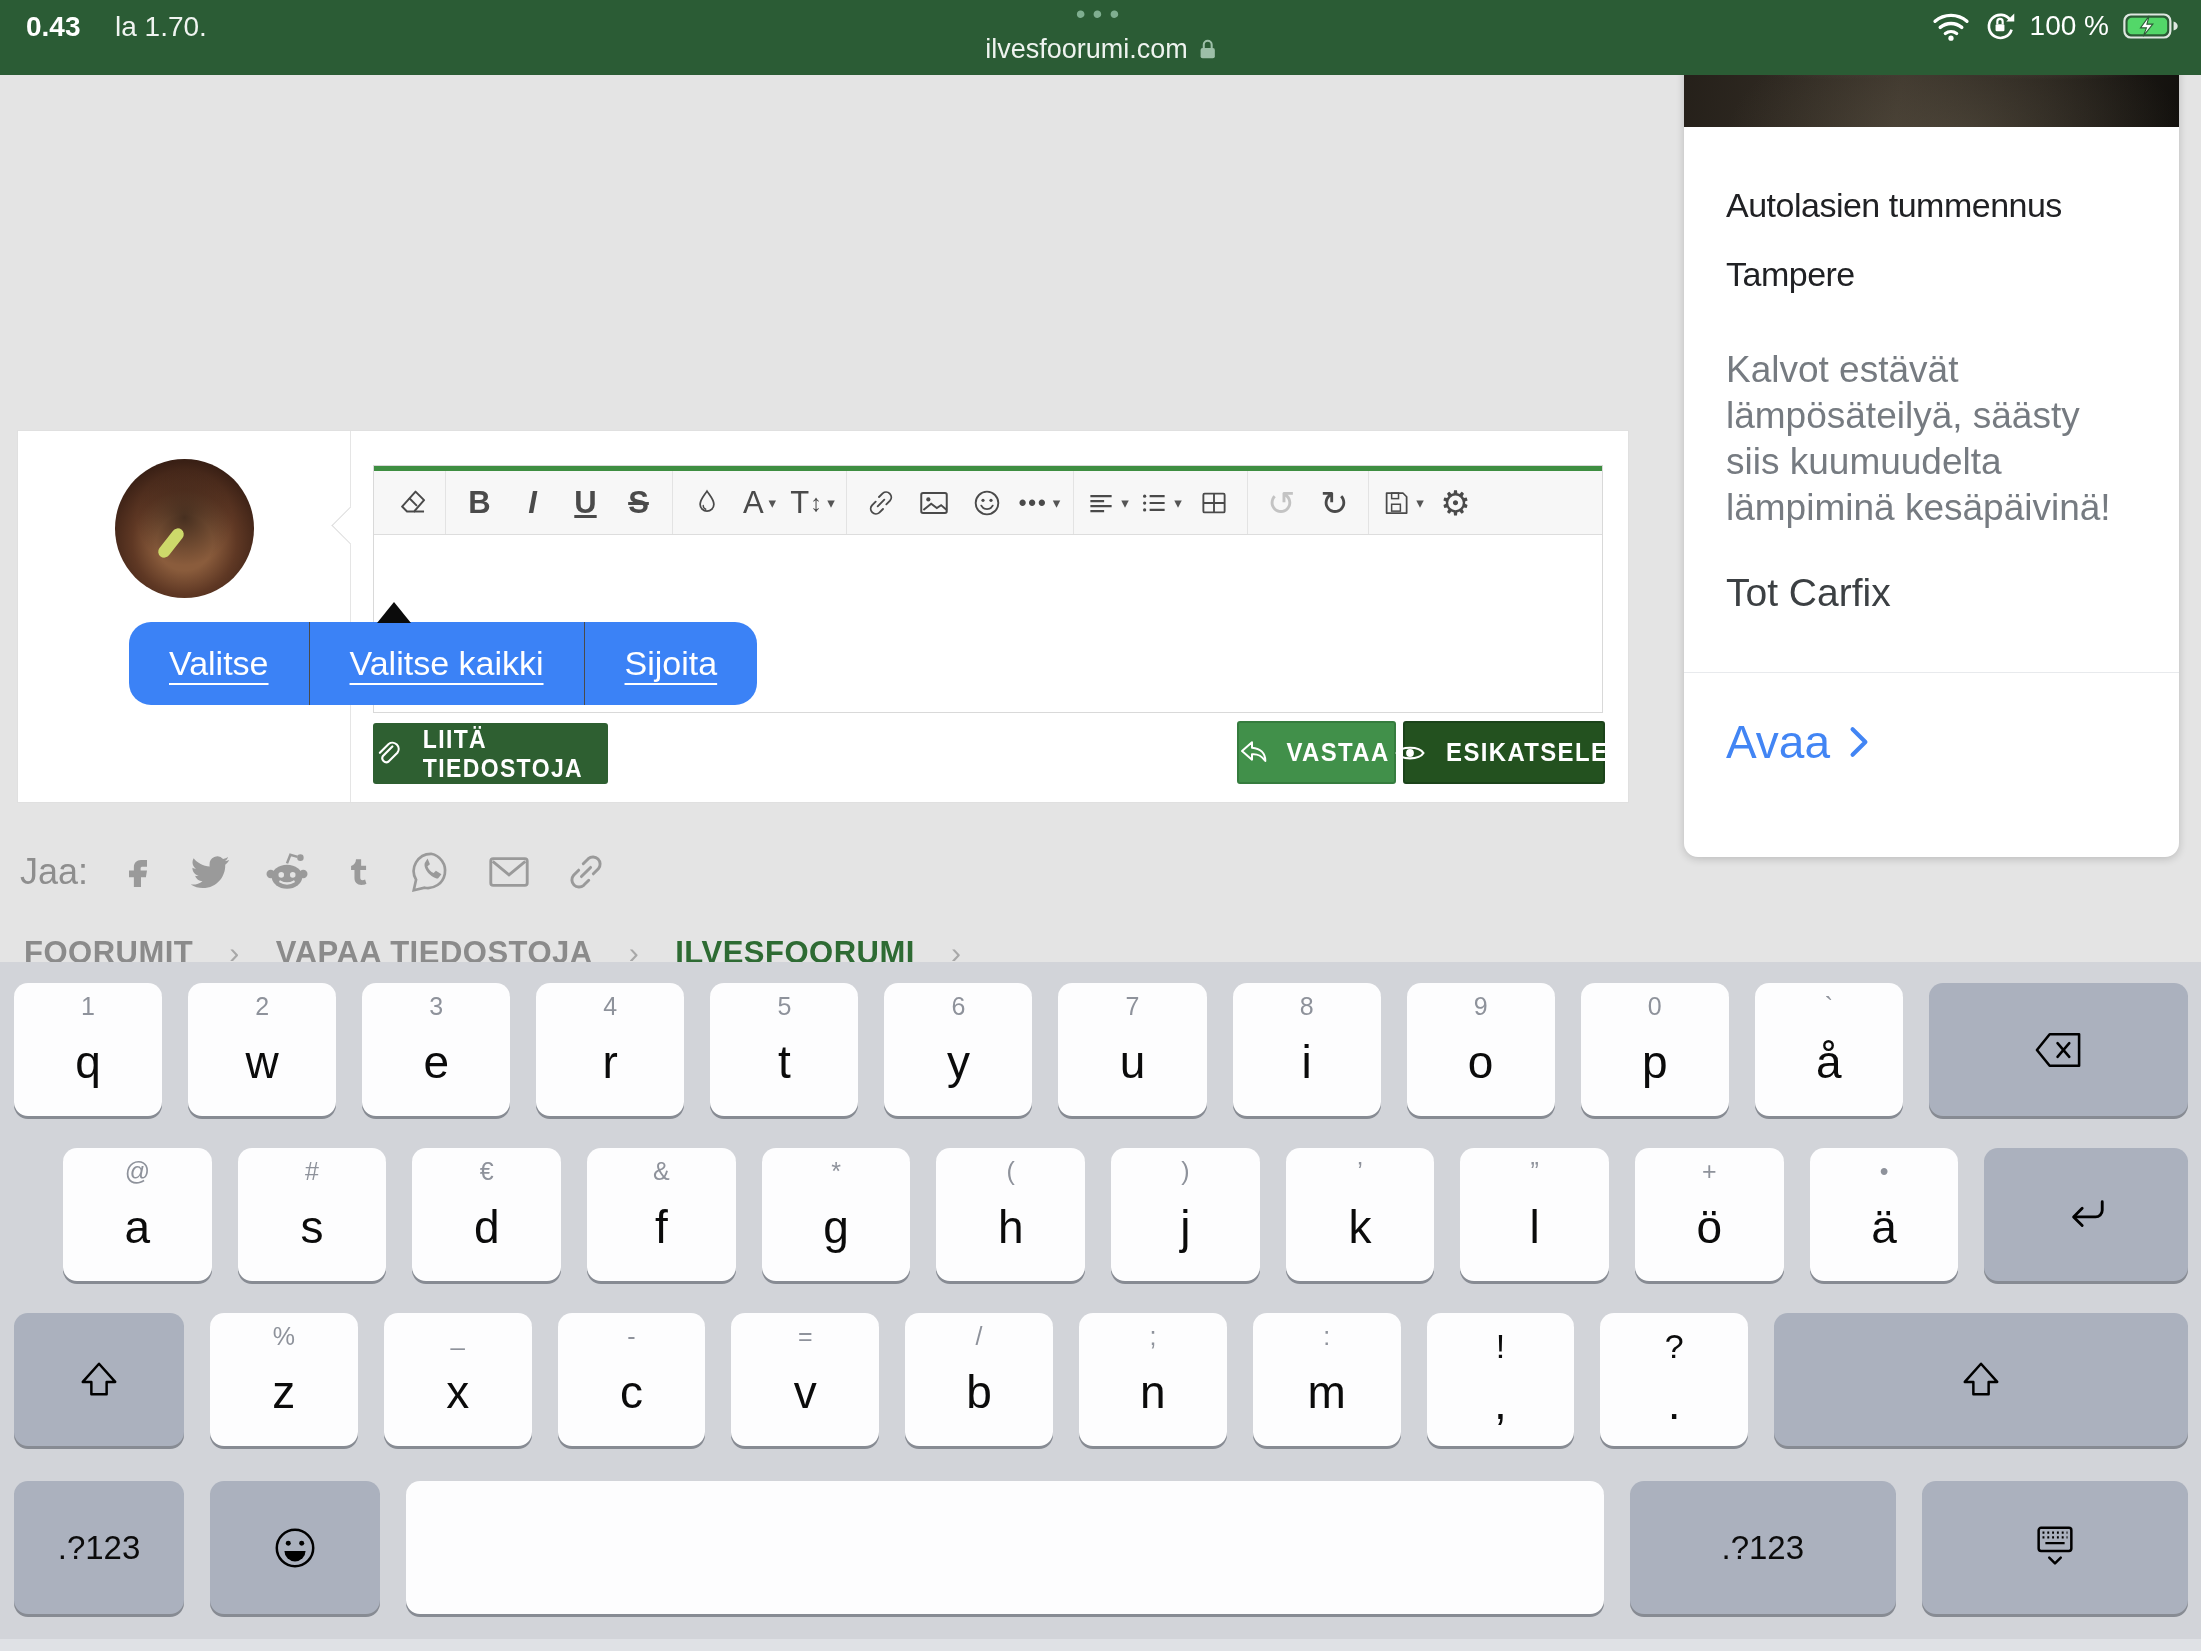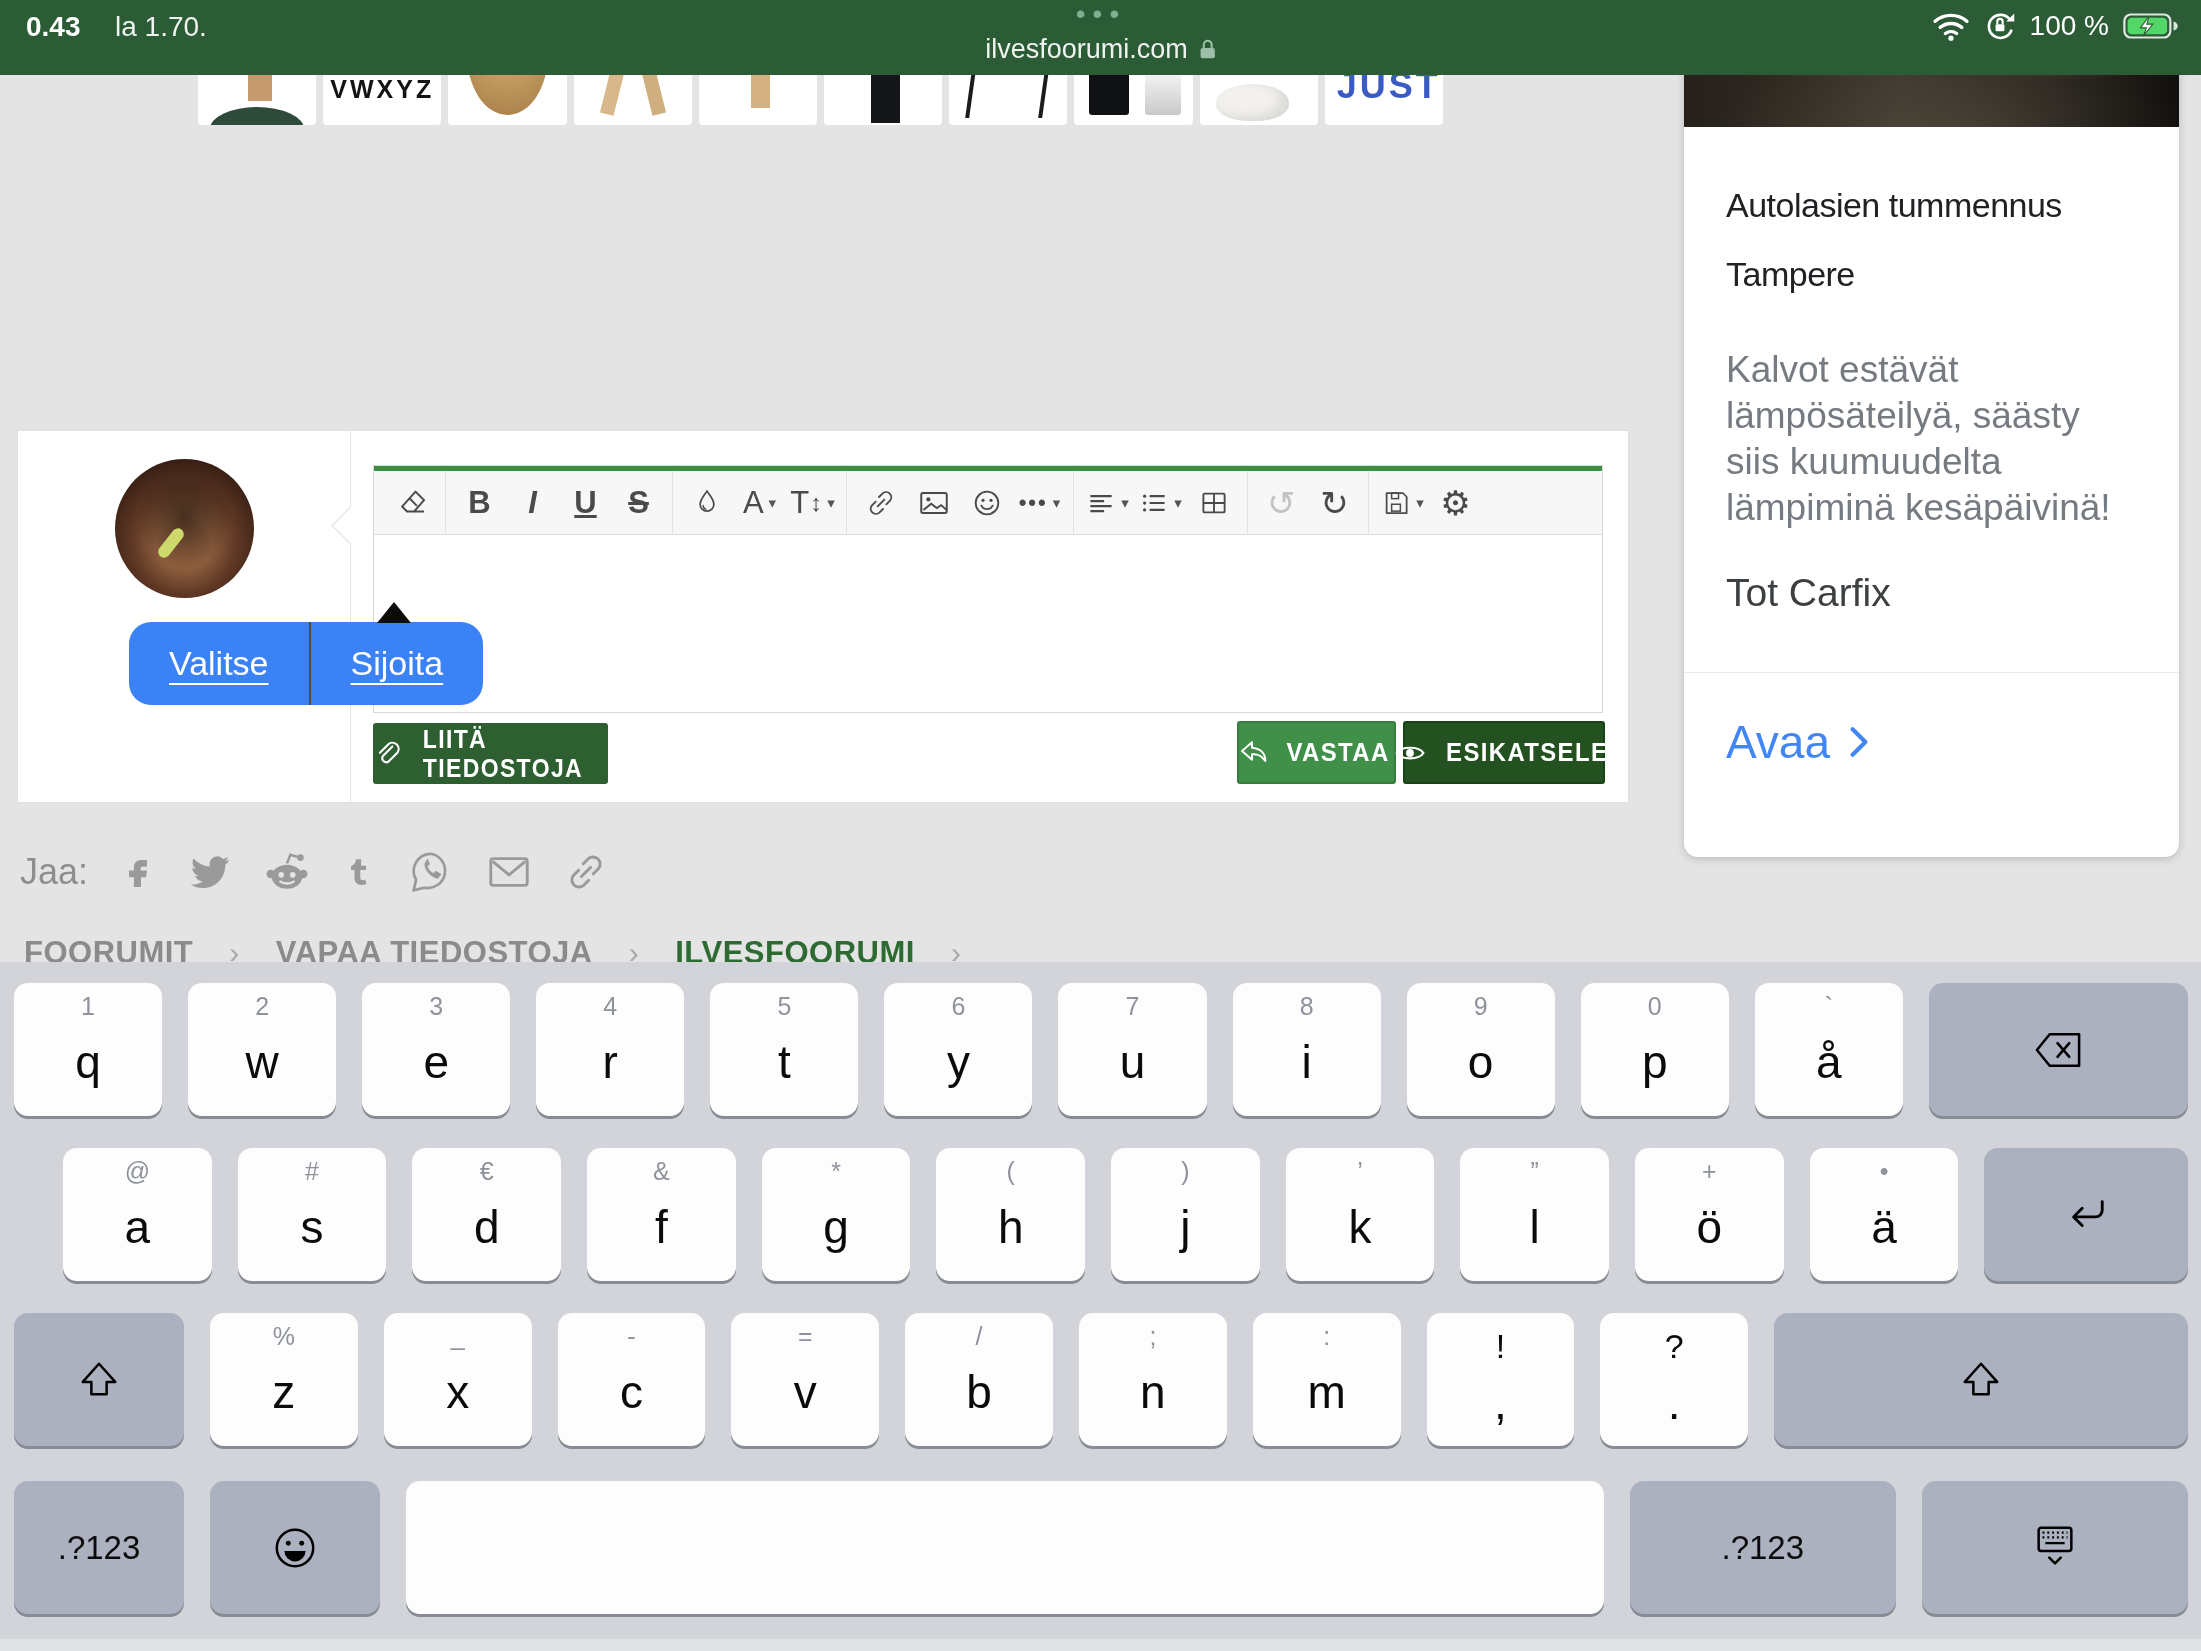--- a/index.html
+++ b/index.html
@@ -165,36 +165,20 @@
           <svg viewBox="0 0 62 30" width="57" height="28">
             <rect x="1.5" y="2.5" width="50" height="25" rx="7" fill="none" stroke="rgba(255,255,255,.85)" stroke-width="2.4"></rect>
             <rect x="5" y="6" width="43" height="18" rx="4.5" fill="#53d769"></rect>
             <path d="M55 10v10c3.2-.8 4.5-3 4.5-5s-1.3-4.2-4.5-5z" fill="rgba(255,255,255,.85)"></path>
             <path d="M28.5 4l-9.5 13h6.5L22 26l10.5-13h-6.5z" fill="#fff" stroke="#2b5c35" stroke-width="1.2"></path>
           </svg>
         </span>
     </div>
   </div>
 
-  <div class="strip" id="strip">
-      <div class="cell cat-tree"></div>
-      <div class="cell letter-poster">
-        <span class="poster-text">VWXYZ</span>
-      </div>
-      <div class="cell rattan-lamp"></div>
-      <div class="cell wood-chair"></div>
-      <div class="cell wood-pole"></div>
-      <div class="cell black-pole"></div>
-      <div class="cell black-chair"></div>
-      <div class="cell vases"></div>
-      <div class="cell white-cup"></div>
-      <div class="cell partial-link">
-        <span class="link-text">JUST</span>
-      </div>
-    </div>
 
   <div class="panel">
     <div class="avatar">
         <div class="sprig"></div>
       </div>
     <div class="col-divider"></div>
     <div class="pointer"></div>
 
     <div class="editor">
       <div class="editor-accent"></div>
@@ -337,20 +321,21 @@
           </svg>
         </span>
       <span class="cond">ESIKATSELE</span>
     </div>
   </div>
 
   <div class="ctx" id="ctxmenu">
     <div class="ctx-arrow"></div>
   <div class="ctx-item">Valitse</div>
       <div class="ctx-sep"></div>
+      <div class="ctx-item">Valitse kaikki</div>
       <div class="ctx-sep"></div>
       <div class="ctx-item">Sijoita</div>
     </div>
 
   <div class="share" id="share">
     <span class="share-label">Jaa:</span>
   <span class="share-ic">
         <svg viewBox="0 0 48 48" width="36" height="40">
           <path d="M28 17h8V8h-8c-5.8 0-9.5 3.8-9.5 9.5V22H12v9h6.5v13h9.5V31h6.5L36 22h-8.5v-3c0-1.3.9-2 2.5-2z" fill="currentColor"></path>
         </svg>

